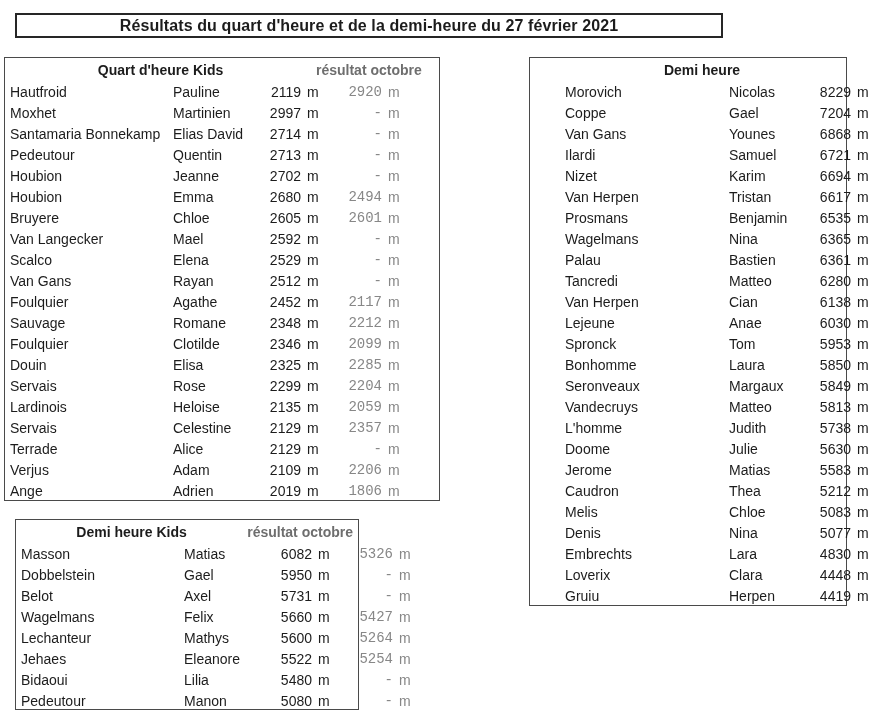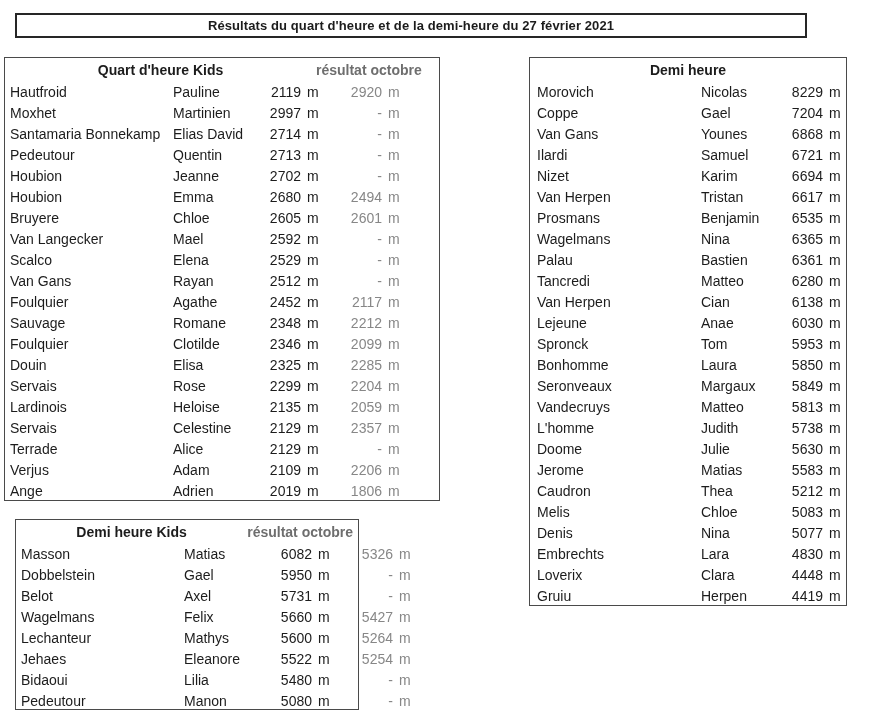--- a/index.html
+++ b/index.html
@@ -13,41 +13,41 @@
     height: 724px;
     font-family: "Liberation Sans", sans-serif;
     color: #1c1c1c;
     overflow: hidden;
   }
 
   .title-box {
     position: absolute;
     left: 15px;
     top: 13px;
-    width: 792px;
+    width: 708px;
     height: 25px;
     box-sizing: border-box;
     border: 2px solid #262626;
     display: flex;
     align-items: center;
     justify-content: center;
     font-weight: bold;
-    font-size: 13px;
+    font-size: 16px;
     letter-spacing: 0.1px;
   }
 
   .tbl {
     position: absolute;
     box-sizing: border-box;
     border: 1.5px solid #4a4a4a;
     background: #ffffff;
   }
   #tbl-quart-kids { left: 4px;  top: 57px;  width: 436px; height: 444px; }
   #tbl-demi-kids  { left: 15px;  top: 519px; width: 344px; height: 191px; }
-  #tbl-demi       { left: 529px; top: 57px;  width: 318px; height: 549px; }
+  #tbl-demi       { left: 529px; top: 57px;  width: 318px; height: 549px; padding-left: 28px; }
 
   .tbl-head {
     height: 23px;
     display: flex;
     align-items: center;
     font-weight: bold;
     font-size: 14px;
     white-space: nowrap;
   }
   .head-main   { width: 311px; text-align: center; }
@@ -60,21 +60,21 @@
     align-items: center;
     font-size: 14px;
     white-space: nowrap;
   }
   .row.kids { grid-template-columns: 163px 88px 40px 25px 56px 25px; padding-left: 5px; }
   .row.demi { grid-template-columns: 164px 86px 36px 24px; padding-left: 7px; }
 
   .c        { overflow: hidden; }
   .val      { text-align: right; }
   .unit     { padding-left: 6px; }
-  .oct-val  { text-align: right; color: #878787; }
+  .oct-val  { text-align: right; color: #878787; font-family: Liberation Mono, monospace; }
   .oct-unit { padding-left: 6px; color: #878787; }
 </style>
 </head>
 <body>
 
 <div class="title-box">
   <span>Résultats du quart d'heure et de la demi-heure du 27 février 2021</span>
 </div>
 
 <section class="tbl" id="tbl-quart-kids">

